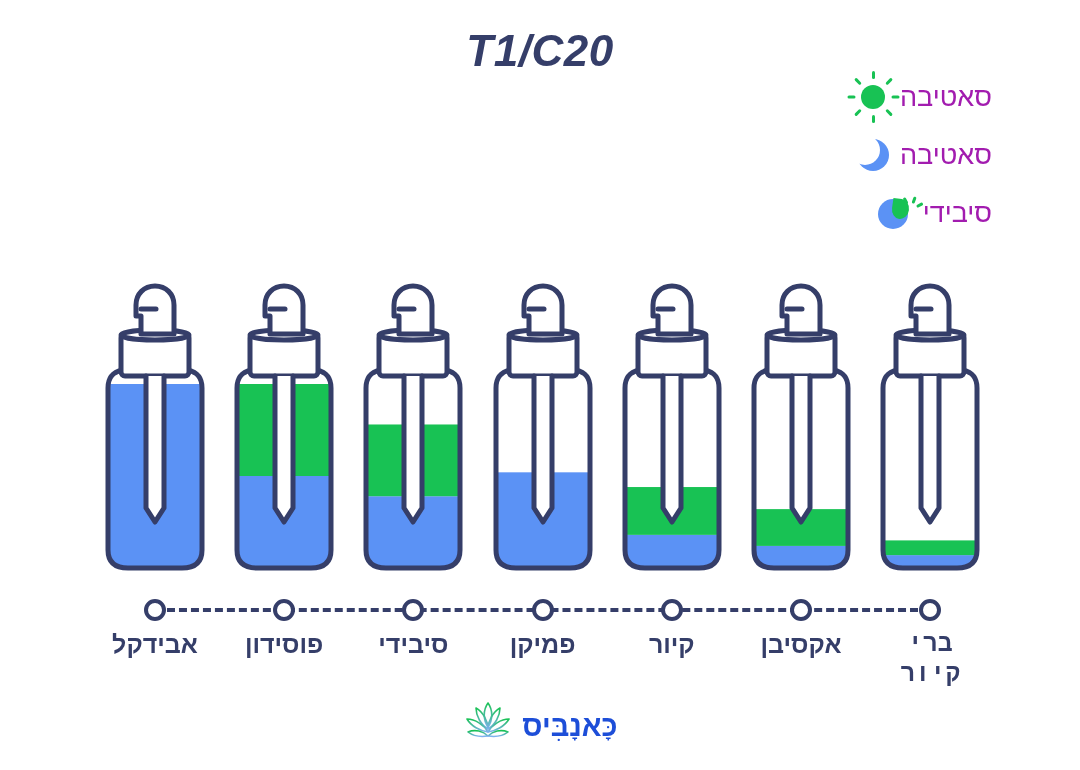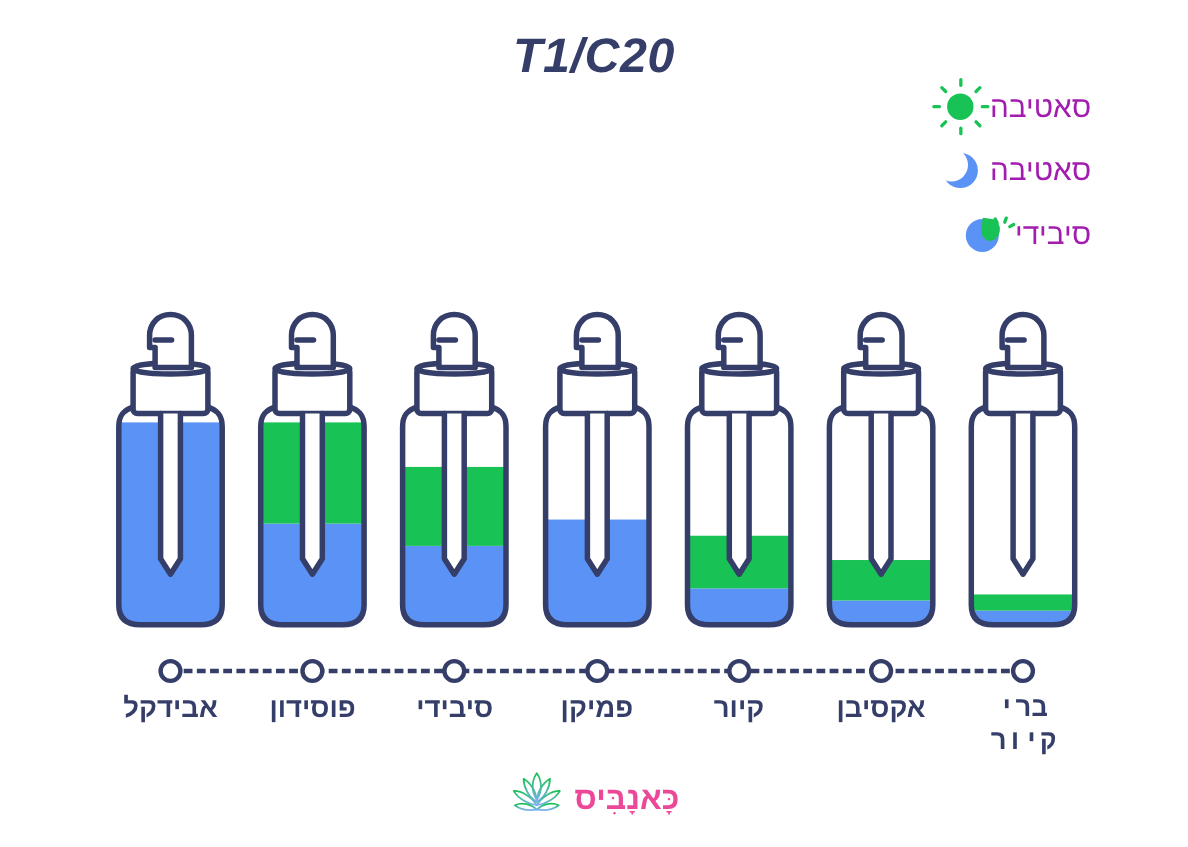--- a/index.html
+++ b/index.html
@@ -194,21 +194,21 @@
     display: flex;
     flex-direction: row-reverse;
     align-items: center;
     justify-content: center;
     gap: 8px;
     direction: rtl;
   }
   #footer-logo .brand-text {
     font-size: 29px;
     font-weight: bold;
-    color: #ec4899;
+    color: #1d4ed8;
     line-height: 1;
   }
   #footer-logo .leaf-mark {
     width: 52px;
     height: 52px;
   }
 </style>
 </head>
 <body>
 

